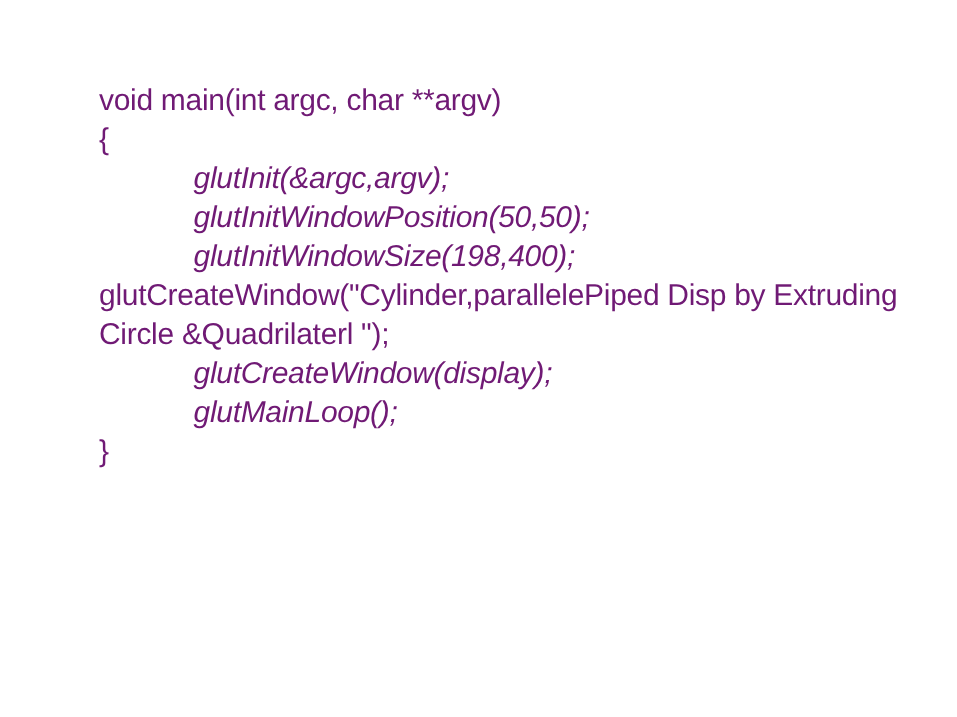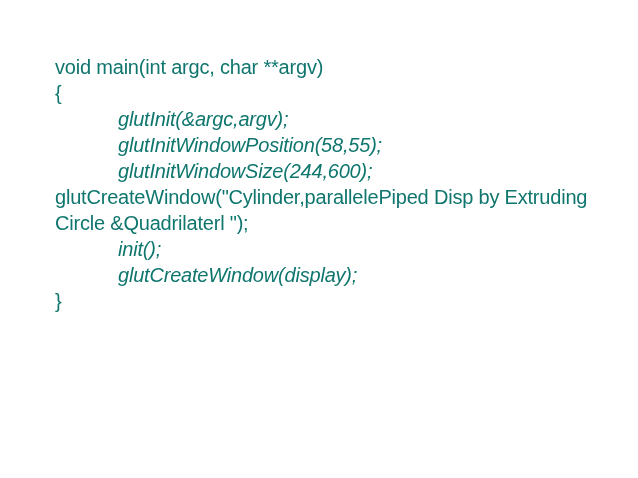--- a/index.html
+++ b/index.html
@@ -10,44 +10,44 @@
   .slide {
     position: relative;
     width: 638px;
     height: 478px;
     background: #ffffff;
     overflow: hidden;
     font-family: "Liberation Sans", "DejaVu Sans", sans-serif;
   }
   .code-block {
     position: absolute;
-    left: 55px;
+    left: 66px;
     top: 54px;
-    color: #0f766e;
+    color: #701a75;
     font-size: 20px;
     line-height: 26px;
     letter-spacing: -0.2px;
   }
   .code-line {
     white-space: pre;
   }
   .code-line.indent-1 {
     padding-left: 63px;
     font-style: italic;
   }
 </style>
 </head>
 <body>
 
 <div class="slide">
   <div class="code-block">
       <div class="code-line indent-0">void main(int argc, char **argv)</div>
       <div class="code-line indent-0">{</div>
       <div class="code-line indent-1">glutInit(&amp;argc,argv);</div>
-      <div class="code-line indent-1">glutInitWindowPosition(58,55);</div>
-      <div class="code-line indent-1">glutInitWindowSize(244,600);</div>
+      <div class="code-line indent-1">glutInitWindowPosition(50,50);</div>
+      <div class="code-line indent-1">glutInitWindowSize(198,400);</div>
       <div class="code-line indent-0">glutCreateWindow("Cylinder,parallelePiped Disp by Extruding</div>
       <div class="code-line indent-0">Circle &amp;Quadrilaterl ");</div>
-      <div class="code-line indent-1">init();</div>
       <div class="code-line indent-1">glutCreateWindow(display);</div>
+      <div class="code-line indent-1">glutMainLoop();</div>
       <div class="code-line indent-0">}</div>
     </div>
 </div>
 
 </body></html>

